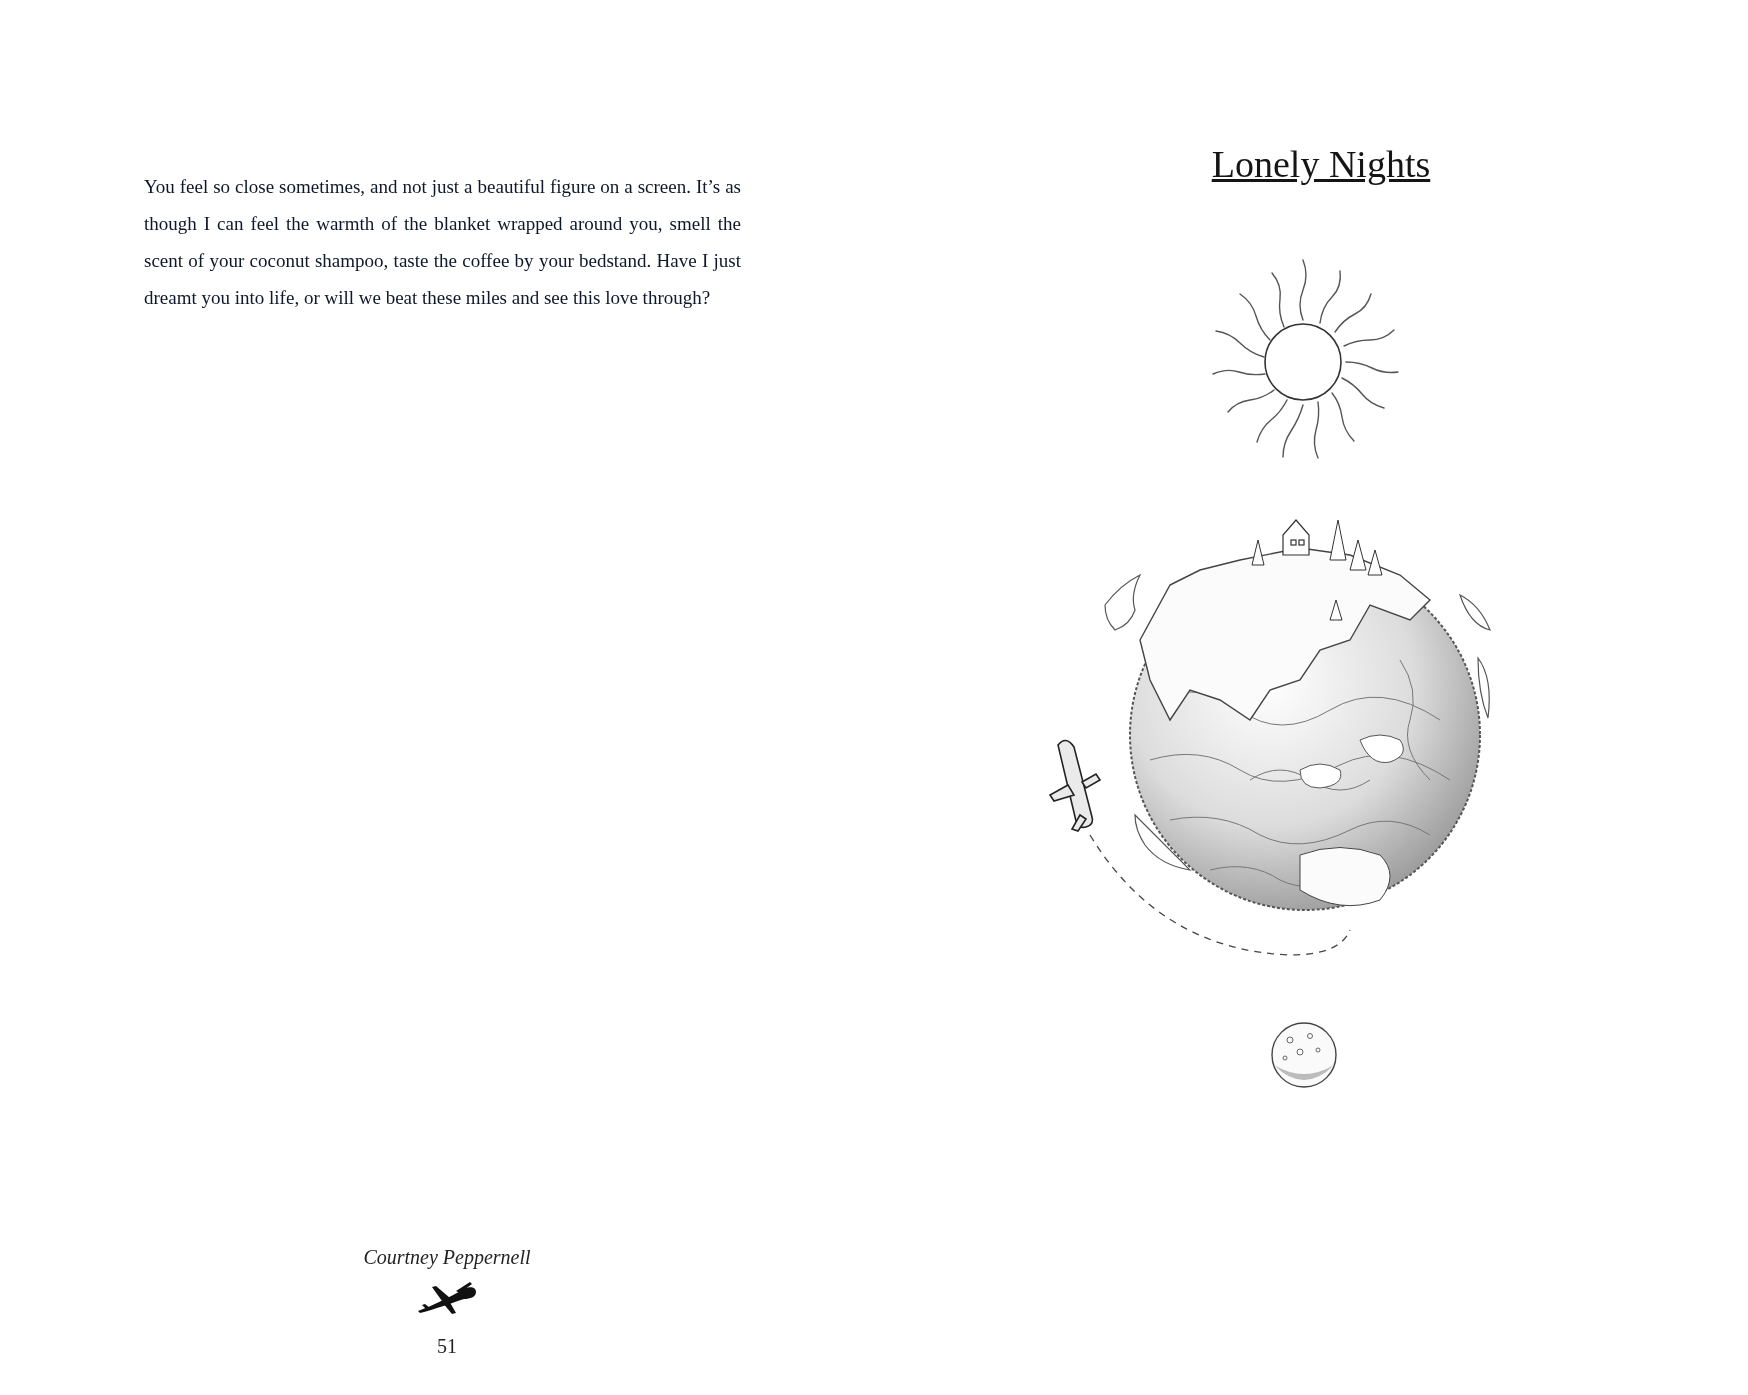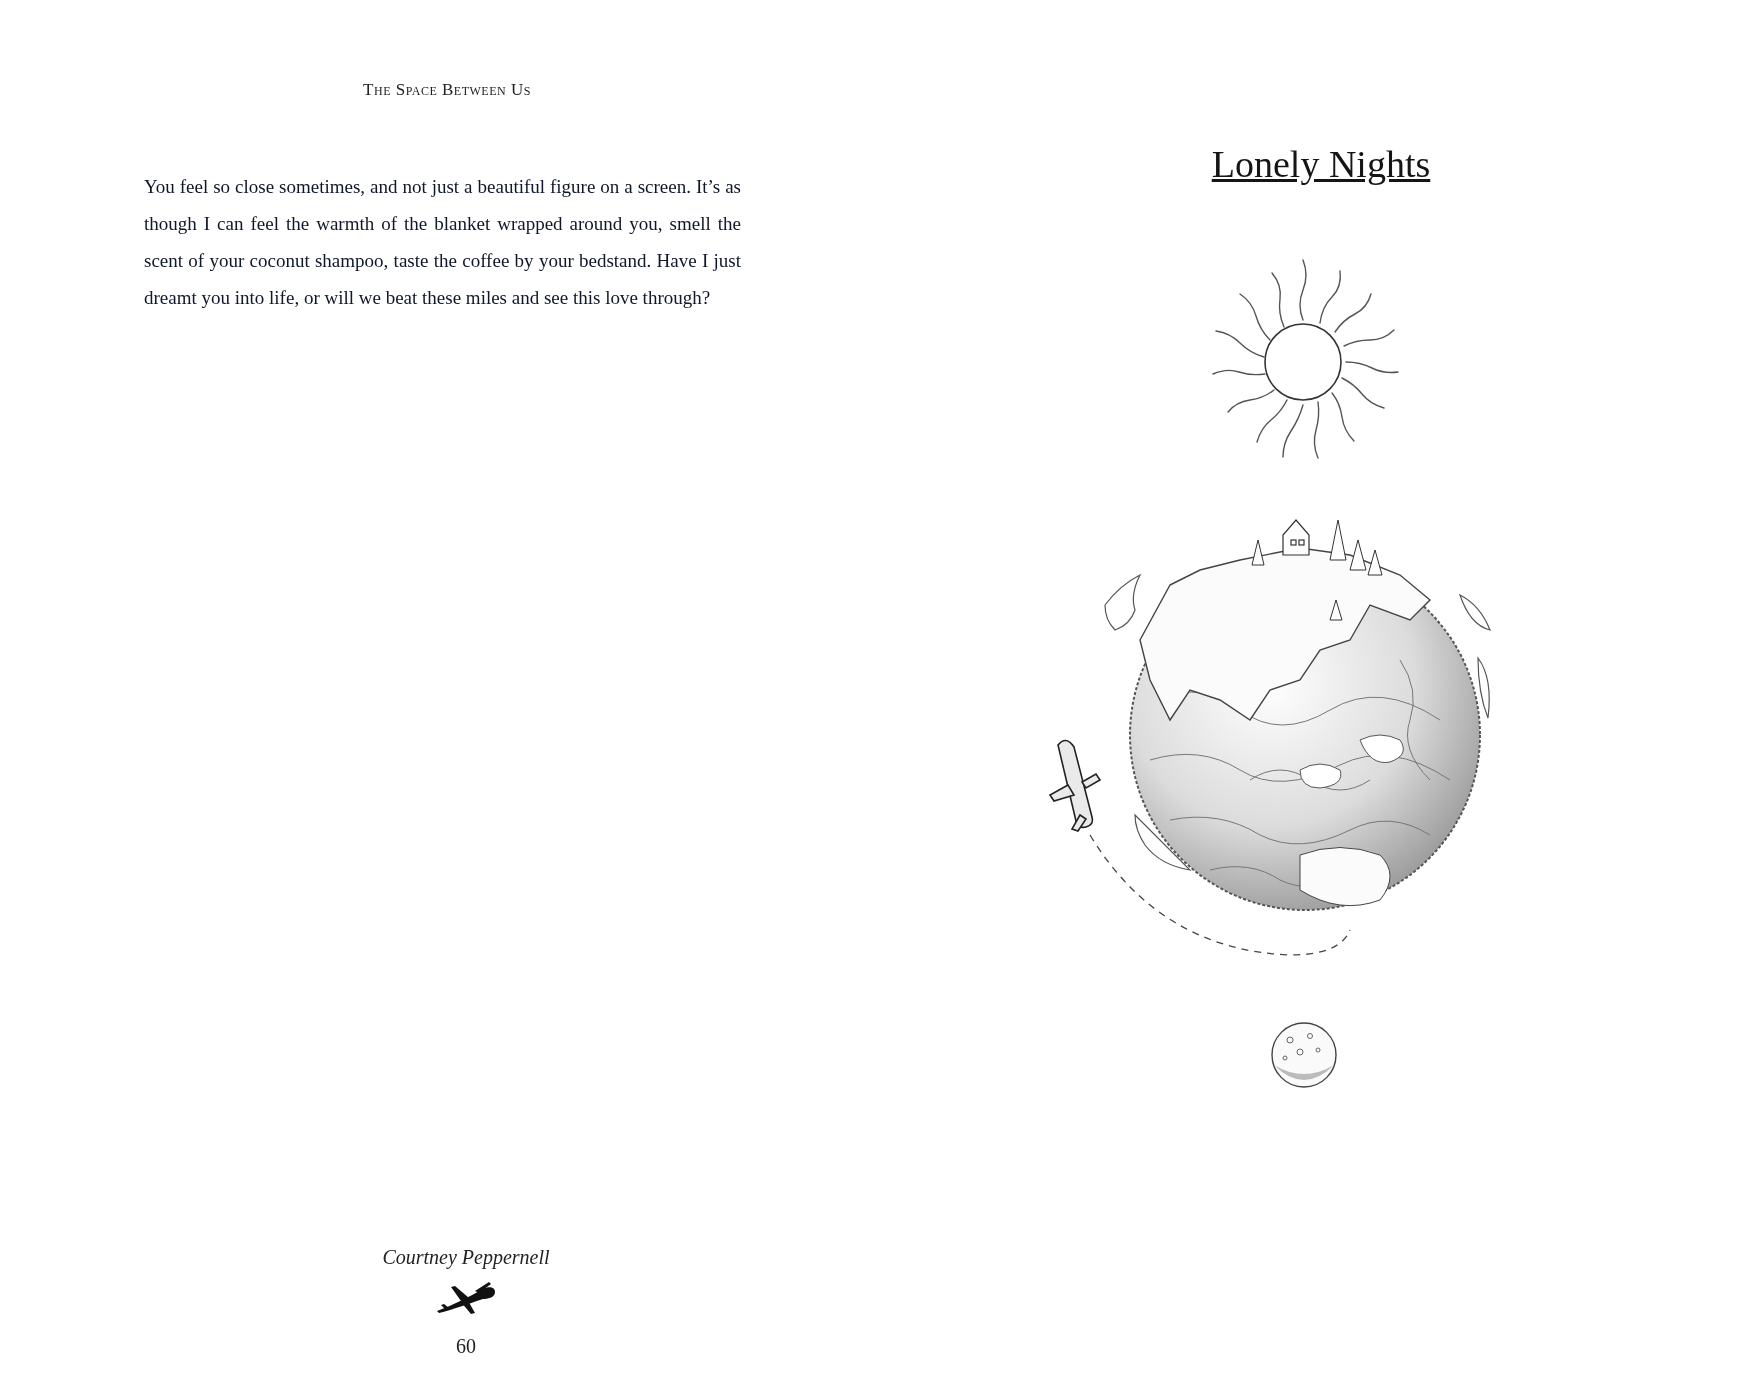--- a/index.html
+++ b/index.html
@@ -2,45 +2,44 @@
 <html><head>
 <meta charset="utf-8">
 <style>
   html, body { margin:0; padding:0; background:#ffffff; }
   body { width:1748px; height:1395px; position:relative; overflow:hidden; font-family:"Liberation Serif", "DejaVu Serif", serif; color:#1a1a1a; }
   .page { position:absolute; top:0; height:1395px; }
   .page-left { left:0; width:874px; }
   .page-right { left:874px; width:874px; }
   .running-head { position:absolute; top:80px; left:0; width:894px; text-align:center; font-size:17px; font-variant:small-caps; letter-spacing:0.5px; color:#222; }
   .body-text { position:absolute; top:168px; left:144px; width:597px; font-size:19px; line-height:37px; text-align:justify; text-align-last:left; color:#0f172a; }
-  .footer { position:absolute; top:1246px; left:0; width:894px; text-align:center;padding-left:19px; }
+  .footer { position:absolute; top:1246px; left:0; width:894px; text-align:center; }
   .author { font-style:italic; font-size:20px; color:#222; }
   .plane-logo { display:block; margin:8px auto 0; width:70px; height:44px; }
   .page-number { font-size:20px; margin-top:14px; color:#222; }
   .chapter-title { position:absolute; top:142px; left:0; width:874px; padding-left:20px; box-sizing:border-box; text-align:center; font-size:38px; color:#151515;text-decoration:underline; }
   .illustration { position:absolute; left:1030px; top:220px; width:520px; height:900px; }
 </style>
 </head>
 <body>
 
 <div class="page page-left">
-  <div class="running-head">The Space Between Us</div>
   <p class="body-text" style="margin:0;">You feel so close sometimes, and not just a beautiful figure on a screen. It’s as though I can feel the warmth of the blanket wrapped around you, smell the scent of your coconut shampoo, taste the coffee by your bedstand. Have I just dreamt you into life, or will we beat these miles and see this love through?</p>
   <div class="footer">
     <div class="author">Courtney Peppernell</div>
     <svg class="plane-logo" viewBox="0 0 70 44">
       <g fill="#111">
         <path d="M6 34 C 22 28, 38 20, 52 12 C 58 9, 64 10, 64 15 C 64 20, 58 22, 52 22 C 40 26, 24 32, 8 36 Z"></path>
         <path d="M30 24 L 20 10 L 24 9 L 38 21 Z"></path>
         <path d="M36 22 L 44 36 L 40 37 L 30 25 Z"></path>
         <path d="M44 14 L 58 5 L 60 7 L 48 16 Z"></path>
         <path d="M14 32 L 10 28 L 13 27 L 18 31 Z"></path>
       </g>
     </svg>
-    <div class="page-number">60</div>
+    <div class="page-number">51</div>
   </div>
 </div>
 
 <div class="page page-right">
   <div class="chapter-title">Lonely Nights</div>
 </div>
 
 <svg class="illustration" viewBox="1030 220 520 900">
   <defs>
     <radialGradient id="globeShade" cx="0.4" cy="0.35" r="0.75">

